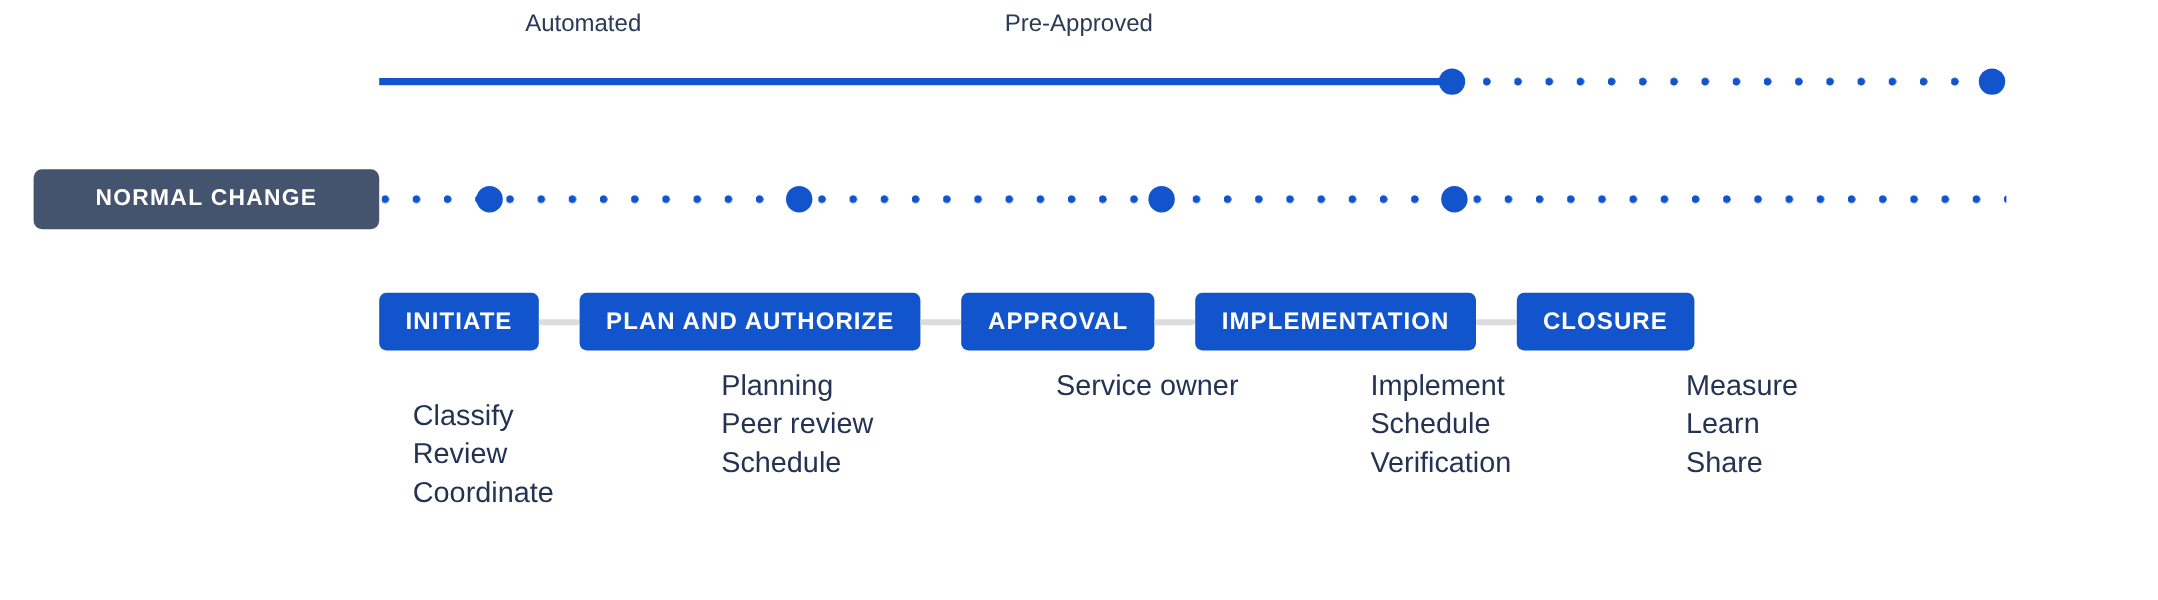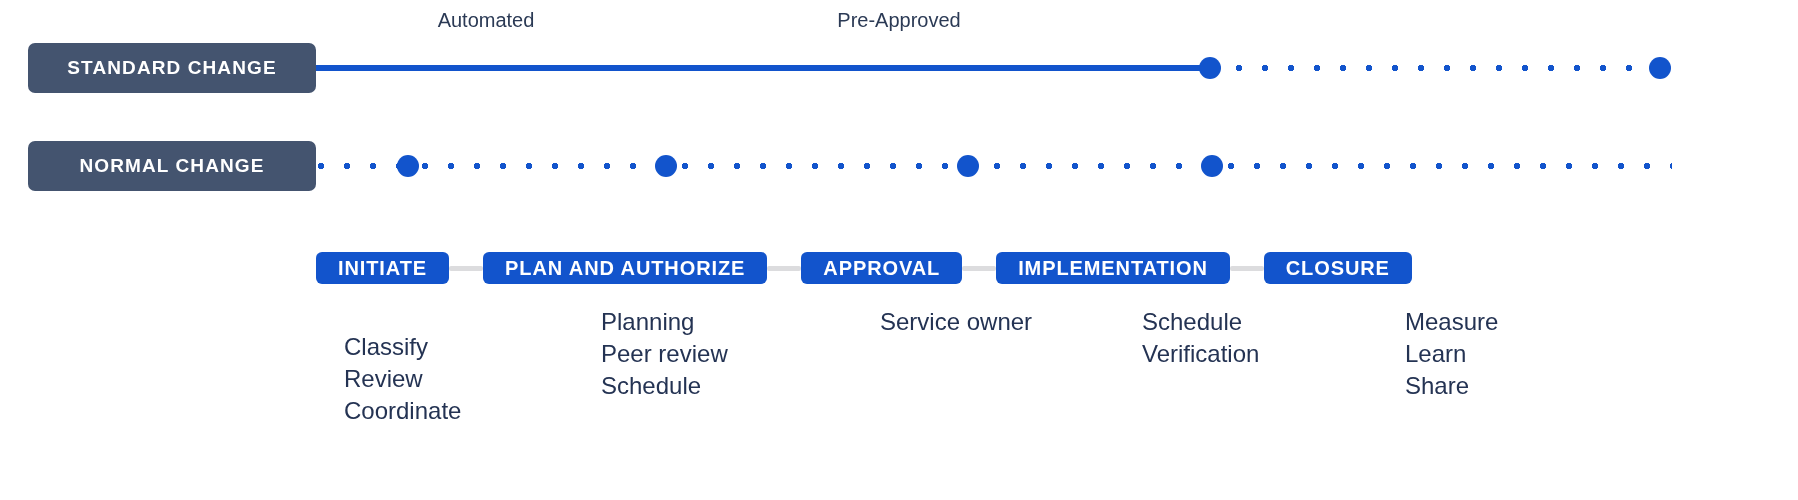--- a/index.html
+++ b/index.html
@@ -97,21 +97,21 @@
   .stages {
     position: absolute;
     left: 316px;
     top: 246px;
     width: 1250px;
     height: 44px;
     display: flex;
     align-items: center;
   }
   .stage-chip {
-    height: 32px;
+    height: 48px;
     box-sizing: border-box;
     background: #1254cc;
     border-radius: 6px;
     color: #ffffff;
     font-size: 20px;
     font-weight: bold;
     letter-spacing: 0.9px;
     display: flex;
     align-items: center;
     justify-content: center;
@@ -144,21 +144,20 @@
   }
   .detail-item { display: block; }
 </style>
 </head>
 <body>
 
 <div class="canvas">
 
   <div class="track-row" id="row-standard">
 
-    <div class="track-badge">STANDARD CHANGE</div>
 
     <div class="track-solid" id="std-solid" style="left: 316px; width: 894px;"></div>
 
     <div class="track-dotted" id="std-dotted" style="left: 1210px; width: 458px;"></div>
 
     <div class="node-dot" id="std-node-0" style="left: 1210px; top: 25px;"></div>
     <div class="node-dot" id="std-node-1" style="left: 1660px; top: 25px;"></div>
 
     <div class="annotation" id="annot-0" style="top: -34px; left: 486px;">Automated</div>
     <div class="annotation" id="annot-1" style="top: -34px; left: 899px;">Pre-Approved</div>
@@ -196,20 +195,21 @@
       </div>
       <div class="detail-col" style="left: 601px;">
         <span class="detail-item">Planning</span>
         <span class="detail-item">Peer review</span>
         <span class="detail-item">Schedule</span>
       </div>
       <div class="detail-col" style="left: 880px;">
         <span class="detail-item">Service owner</span>
       </div>
       <div class="detail-col" style="left: 1142px;">
+        <span class="detail-item">Implement</span>
         <span class="detail-item">Schedule</span>
         <span class="detail-item">Verification</span>
       </div>
       <div class="detail-col" style="left: 1405px;">
         <span class="detail-item">Measure</span>
         <span class="detail-item">Learn</span>
         <span class="detail-item">Share</span>
       </div>
     </div>
 

